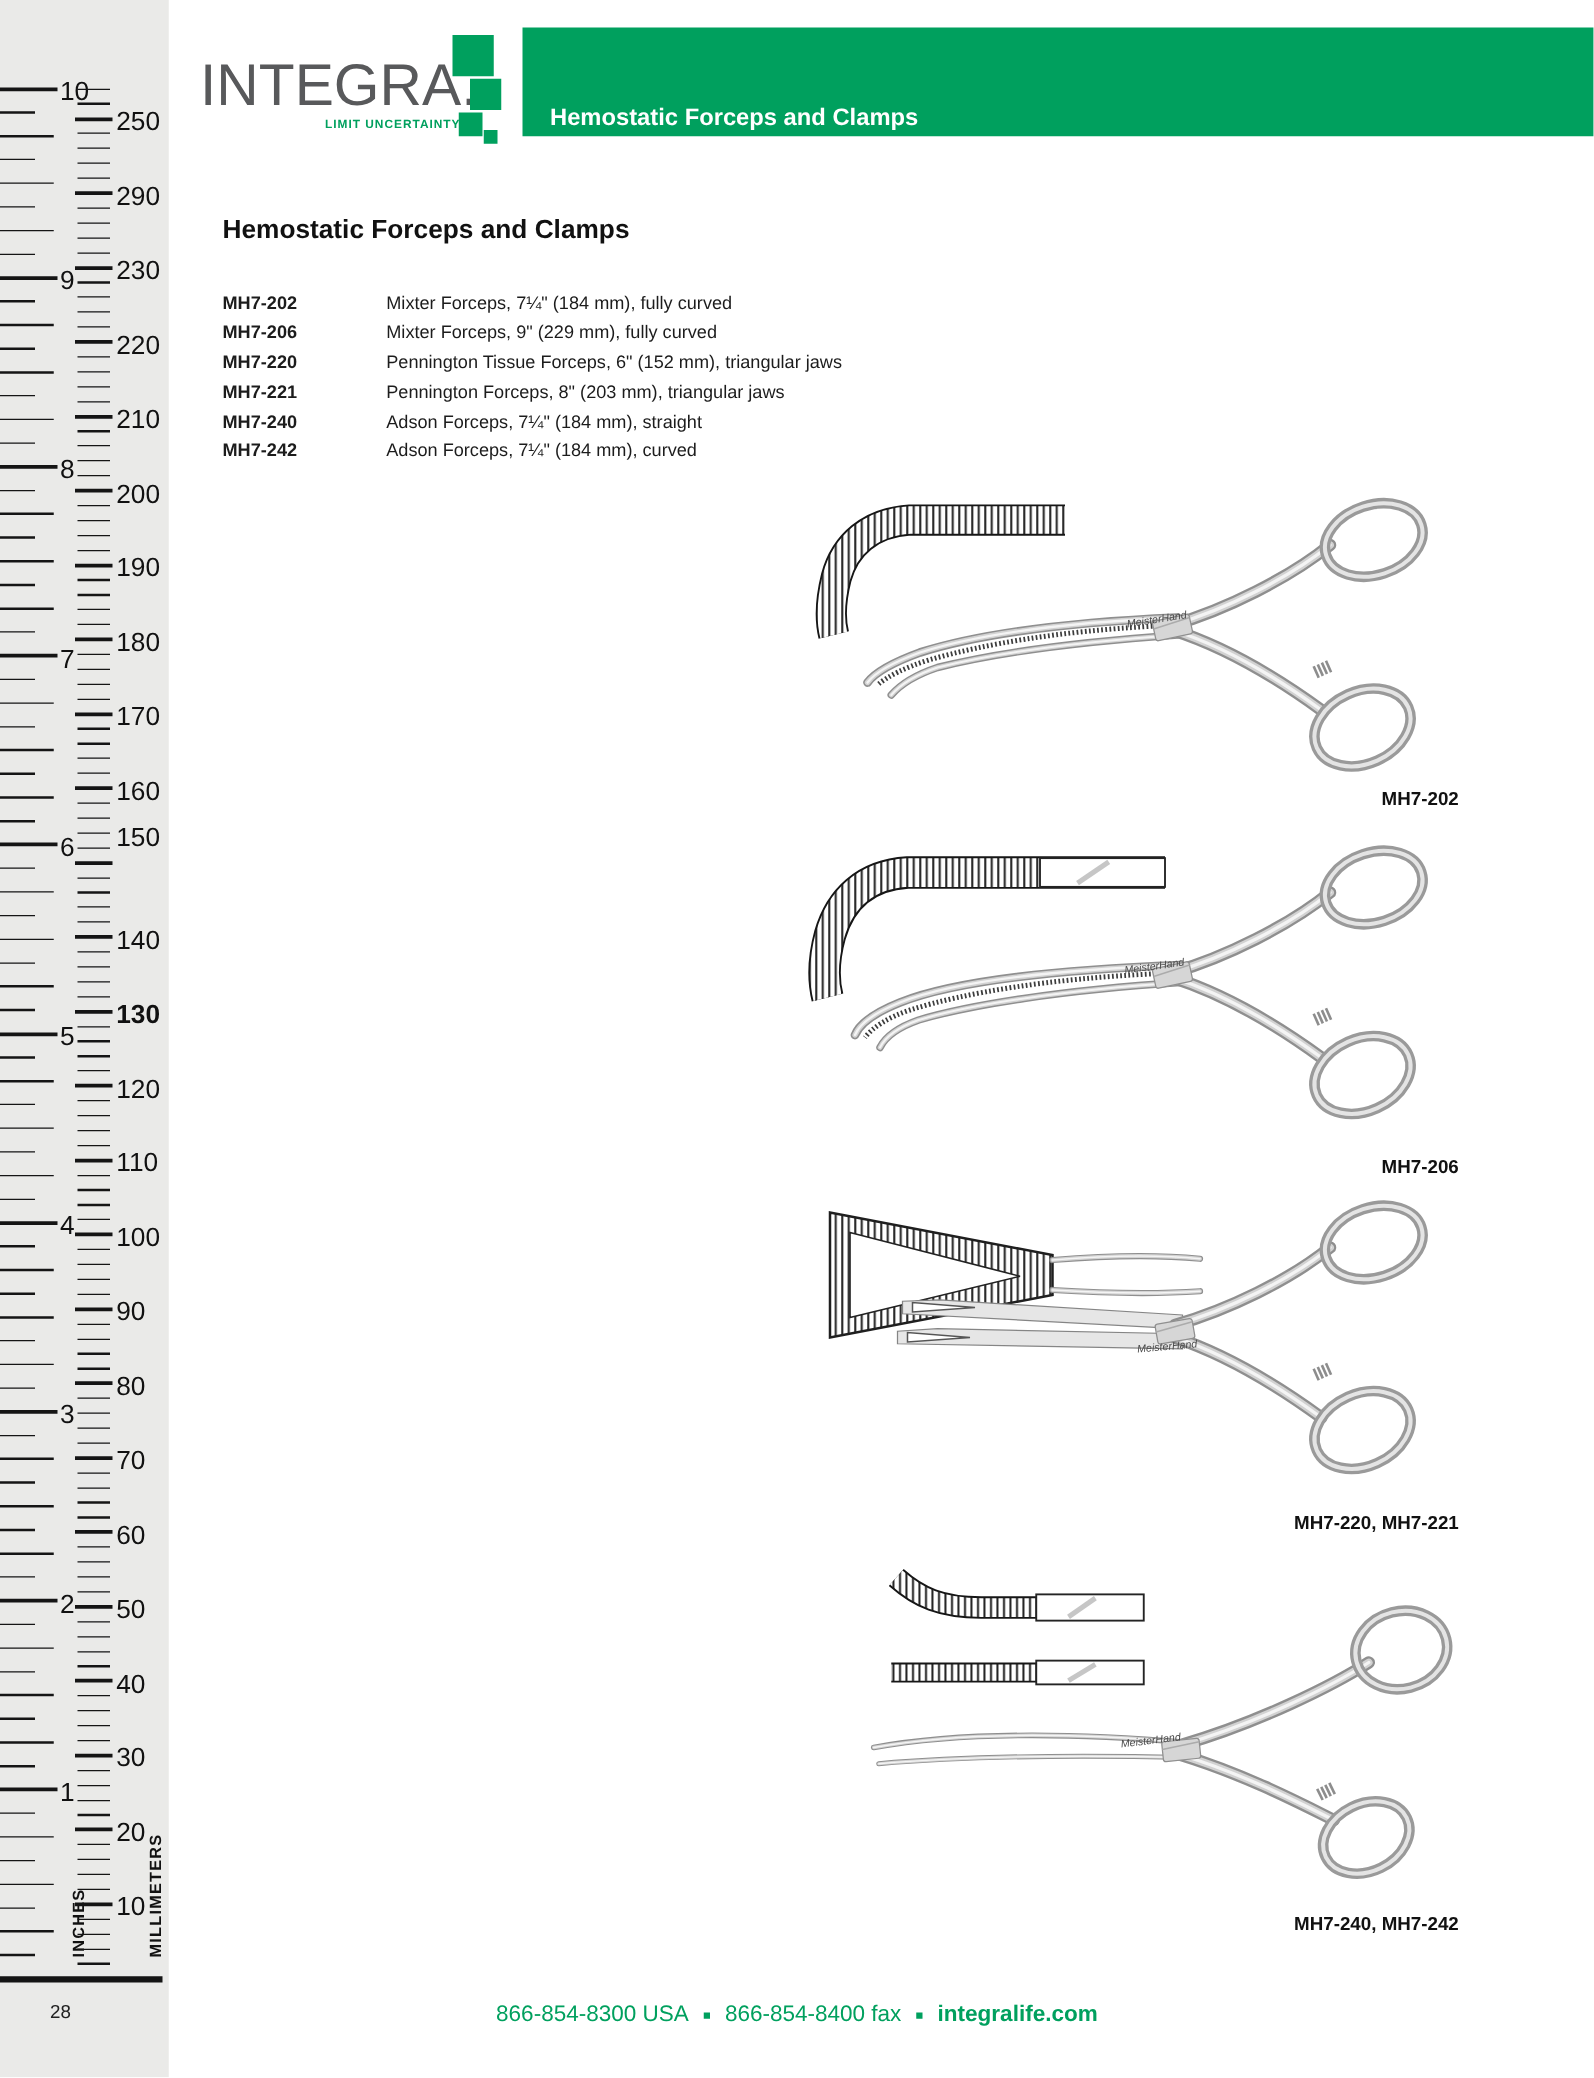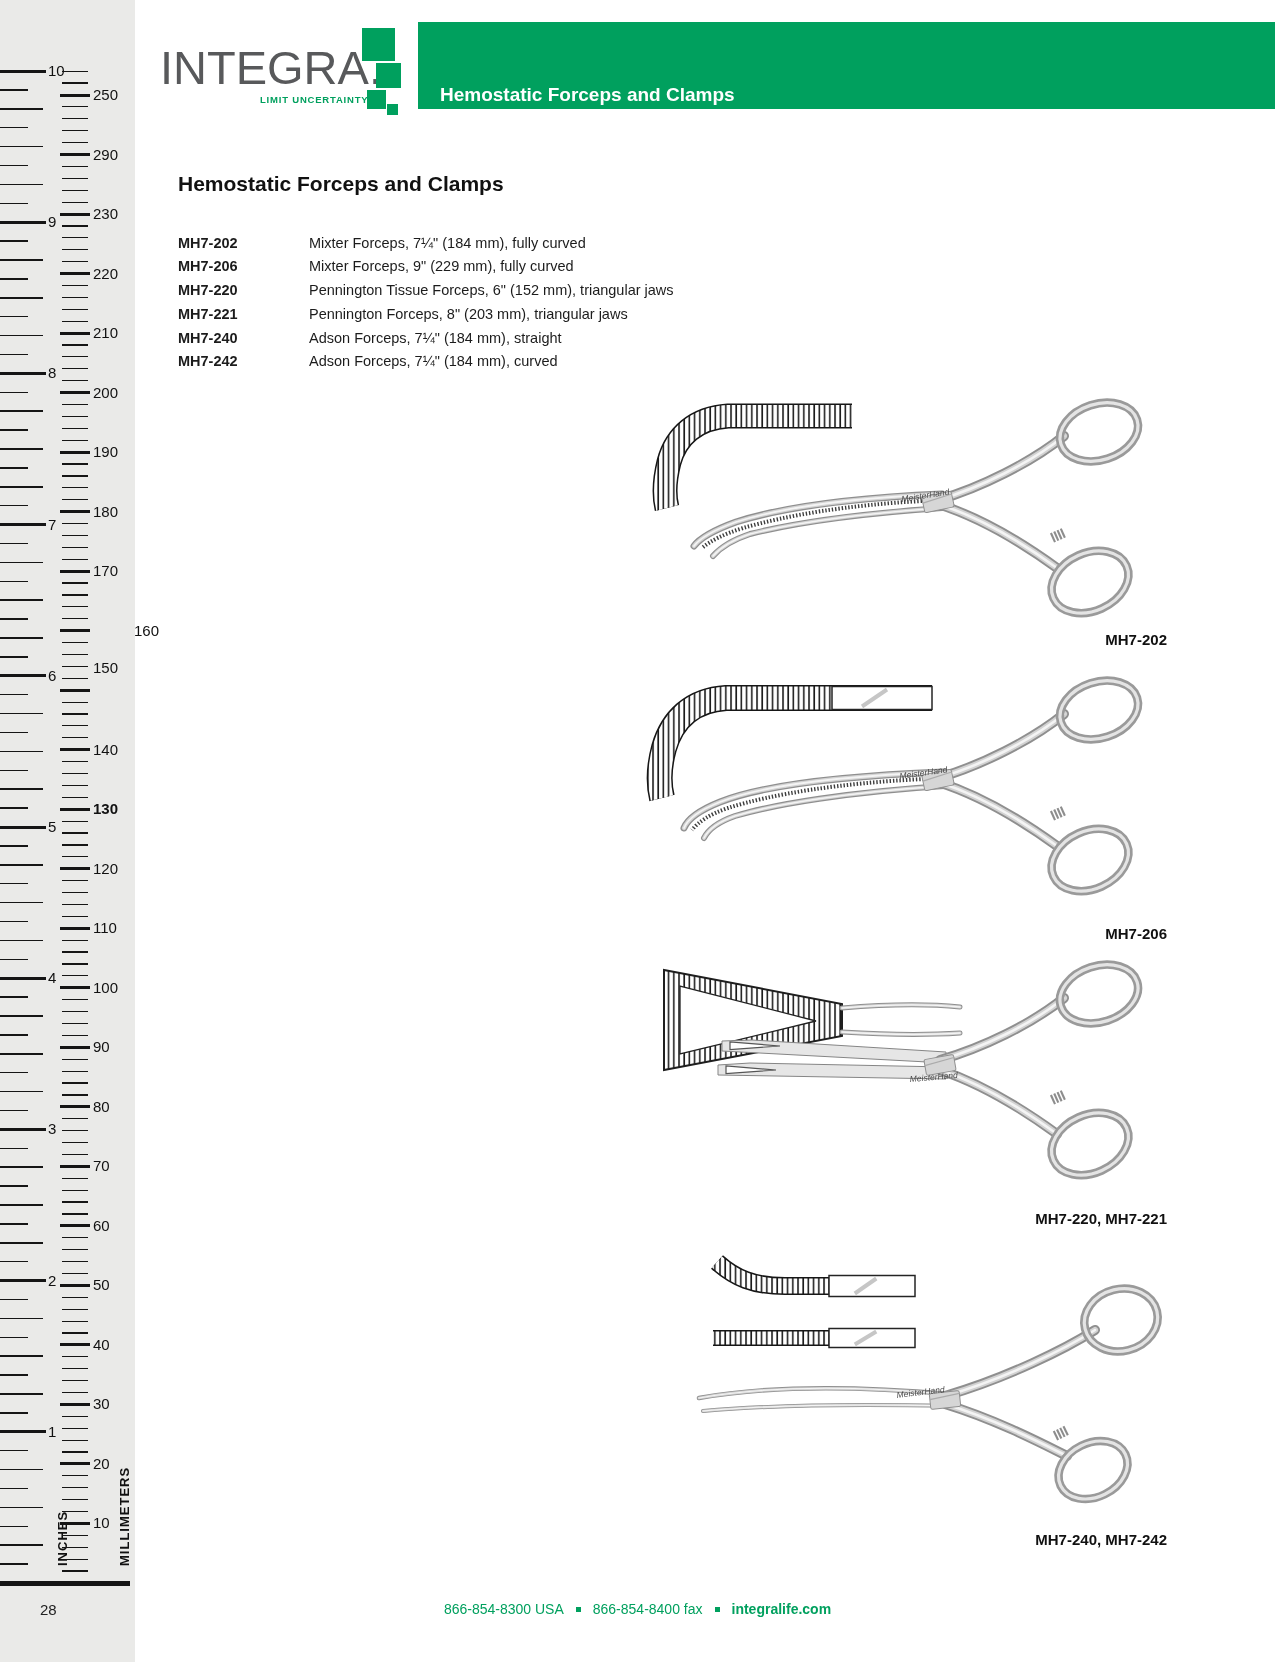--- a/index.html
+++ b/index.html
@@ -1,21 +1,21 @@
 <!DOCTYPE html>
 <html><head>
 <meta charset="utf-8">
 <style>
   html,body{margin:0;padding:0;background:#fff;}
   .page{position:relative;width:1275px;height:1662px;background:#fff;overflow:hidden;
         font-family:"Liberation Sans",sans-serif;color:#1a1a1a;}
   
   .ruler{position:absolute;left:0;top:0;width:135px;height:1662px;background:#eaeae8;}
   .tick{position:absolute;background:#151515;}
-  .tick-label{position:absolute;font-size:15px;color:#111;line-height:1;}
+  .tick-label{position:absolute;font-size:21px;color:#111;line-height:1;}
   .vlabel{position:absolute;font-weight:bold;font-size:13px;letter-spacing:1px;color:#111;
           transform:rotate(-90deg);transform-origin:0 0;white-space:nowrap;}
   
   .logo{position:absolute;left:160px;top:14px;width:260px;height:105px;}
   .logo-text{position:absolute;left:0;top:26px;font-size:47px;color:#58595b;letter-spacing:0;}
   .logo-sq{position:absolute;background:#00a05e;}
   .tagline{position:absolute;left:100px;top:80px;font-size:9.5px;font-weight:bold;
            letter-spacing:.8px;color:#00a05e;white-space:nowrap;}
   
   .bar{position:absolute;left:418px;top:22px;width:857px;height:87px;background:#00a05e;}
@@ -25,21 +25,21 @@
   
   .cat{position:absolute;left:172px;top:228px;width:503px;font-size:14.5px;color:#1c1c1c;}
   .cat-head{display:flex;font-weight:bold;padding:0 0 7px 6px;border-bottom:2.5px solid #000;}
   .cat-head .c1{width:131px;}
   .cat-row{display:flex;padding:6.8px 0 0 6px;height:16.9px;white-space:nowrap;}
   .cat-row .c1{width:131px;font-weight:bold;}
   
   .inst{position:absolute;}
   .inst-label{position:absolute;right:108px;font-size:15px;font-weight:bold;color:#111;white-space:nowrap;}
   
-  .footer{position:absolute;left:0;right:0;top:1601px;text-align:center;color:#00a05e;font-size:14px;}
+  .footer{position:absolute;left:0;right:0;top:1601px;text-align:center;color:#00a05e;font-size:18px;}
   .footer .sq{display:inline-block;width:5px;height:5px;background:#00a05e;margin:0 12px;vertical-align:2px;}
   .footer .site{font-weight:bold;}
   .pageno{position:absolute;left:40px;top:1601px;font-size:15px;color:#222;}
 </style>
 </head>
 <body>
 
 <div class="page">
 
   <div class="ruler">
@@ -224,21 +224,21 @@
       <div class="tick" style="left:62px;top:725.312px;width:26px;height:1.2px;"></div>
       <div class="tick" style="left:62px;top:713.408px;width:26px;height:1.2px;"></div>
       <div class="tick" style="left:62px;top:701.504px;width:26px;height:1.2px;"></div>
       <div class="tick" style="left:60px;top:688.7px;width:30px;height:3px;"></div>
       <div class="tick-label" style="left:93px;top:660px;">150</div>
       <div class="tick" style="left:62px;top:677.696px;width:26px;height:1.2px;"></div>
       <div class="tick" style="left:62px;top:665.792px;width:26px;height:1.2px;"></div>
       <div class="tick" style="left:62px;top:653.888px;width:26px;height:1.2px;"></div>
       <div class="tick" style="left:62px;top:641.984px;width:26px;height:1.2px;"></div>
       <div class="tick" style="left:60px;top:629.1800000000001px;width:30px;height:3px;"></div>
-      <div class="tick-label" style="left:93px;top:622.6800000000001px;margin-left:41px;">160</div>
+      <div class="tick-label" style="left:93px;top:622.6800000000001px;">160</div>
       <div class="tick" style="left:62px;top:618.1759999999999px;width:26px;height:1.2px;"></div>
       <div class="tick" style="left:62px;top:606.2719999999999px;width:26px;height:1.2px;"></div>
       <div class="tick" style="left:62px;top:594.3679999999999px;width:26px;height:1.2px;"></div>
       <div class="tick" style="left:62px;top:582.4639999999999px;width:26px;height:1.2px;"></div>
       <div class="tick" style="left:60px;top:569.66px;width:30px;height:3px;"></div>
       <div class="tick-label" style="left:93px;top:563.16px;">170</div>
       <div class="tick" style="left:62px;top:558.656px;width:26px;height:1.2px;"></div>
       <div class="tick" style="left:62px;top:546.7520000000001px;width:26px;height:1.2px;"></div>
       <div class="tick" style="left:62px;top:534.8480000000001px;width:26px;height:1.2px;"></div>
       <div class="tick" style="left:62px;top:522.9440000000001px;width:26px;height:1.2px;"></div>

